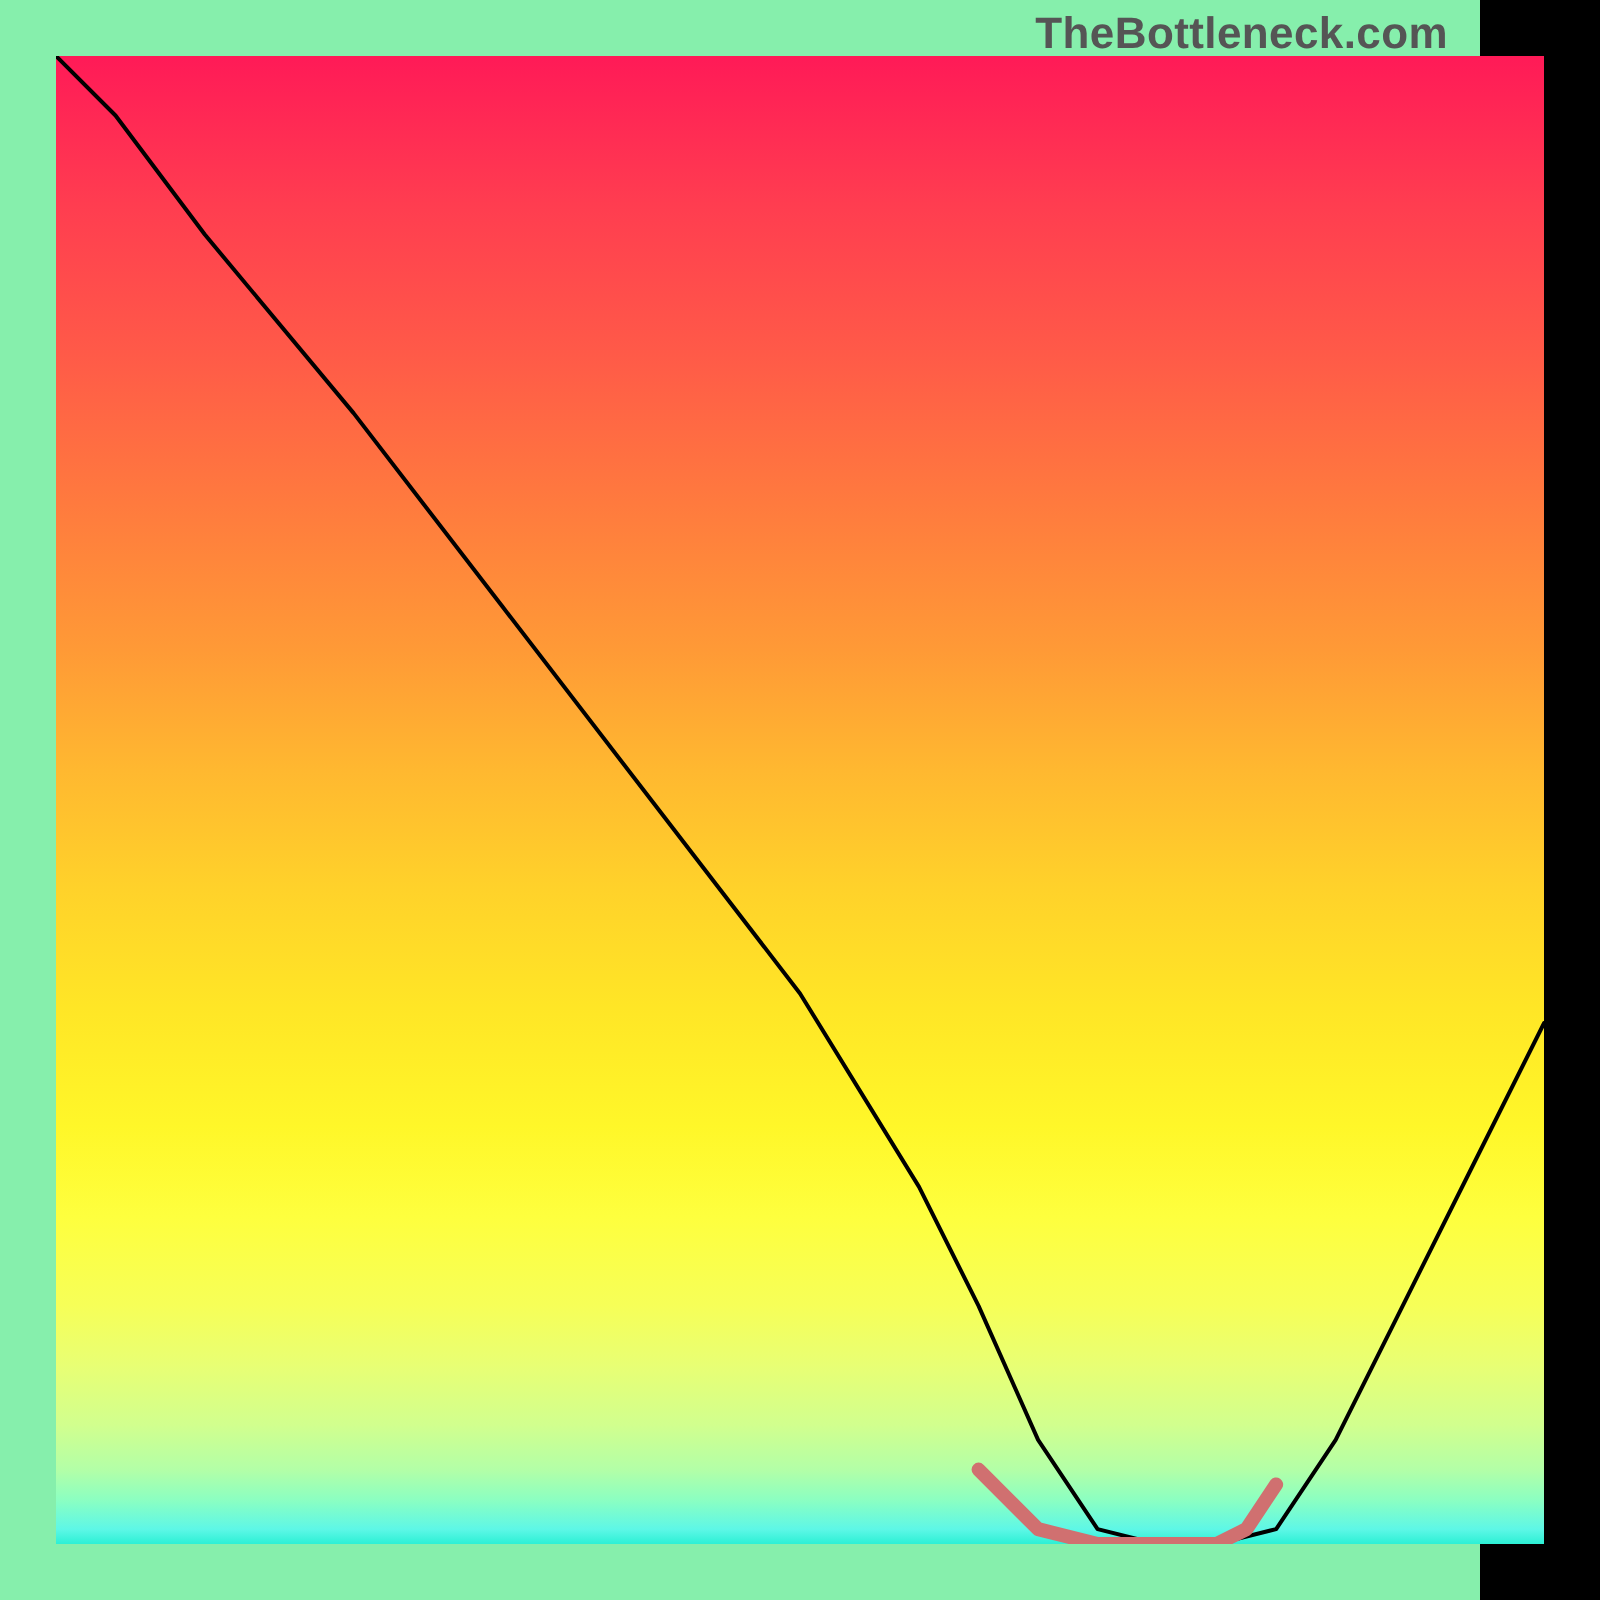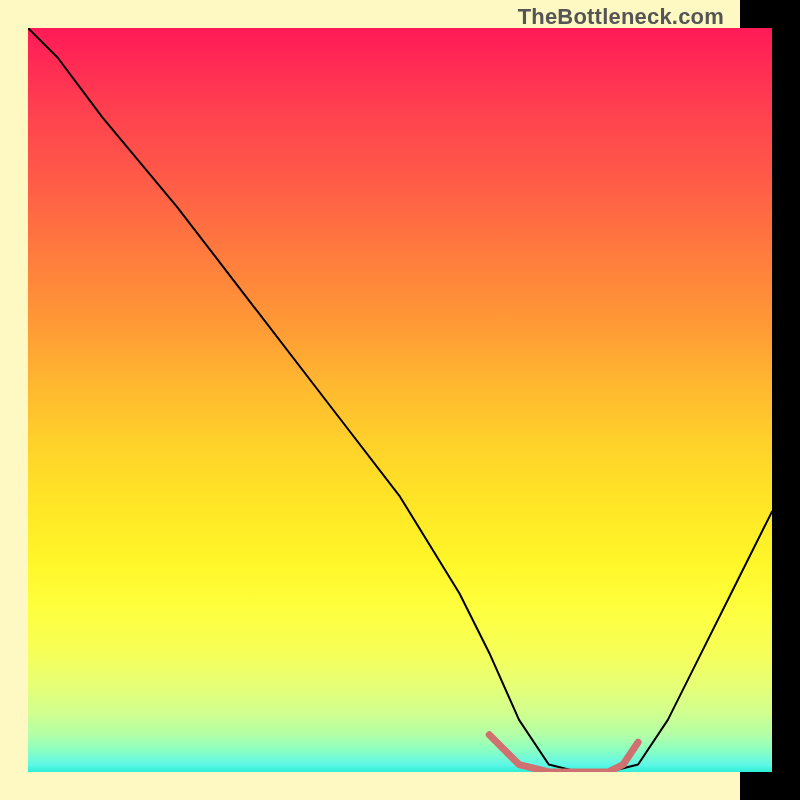--- a/index.html
+++ b/index.html
@@ -8,21 +8,21 @@
     width: 800px;
     height: 800px;
     background: #000;
     font-family: Arial, Helvetica, sans-serif;
     overflow: hidden;
   }
   .container {
     position: relative;
     width: 740px;
     height: 800px;
-    background: #fef9c3;
+    background: #86efac;
     text-align: center;
   }
   .watermark {
     position: absolute;
     top: 4px;
     right: 16px;
     color: #555;
     font-size: 22px;
     font-weight: 600;
     letter-spacing: 0.2px;

